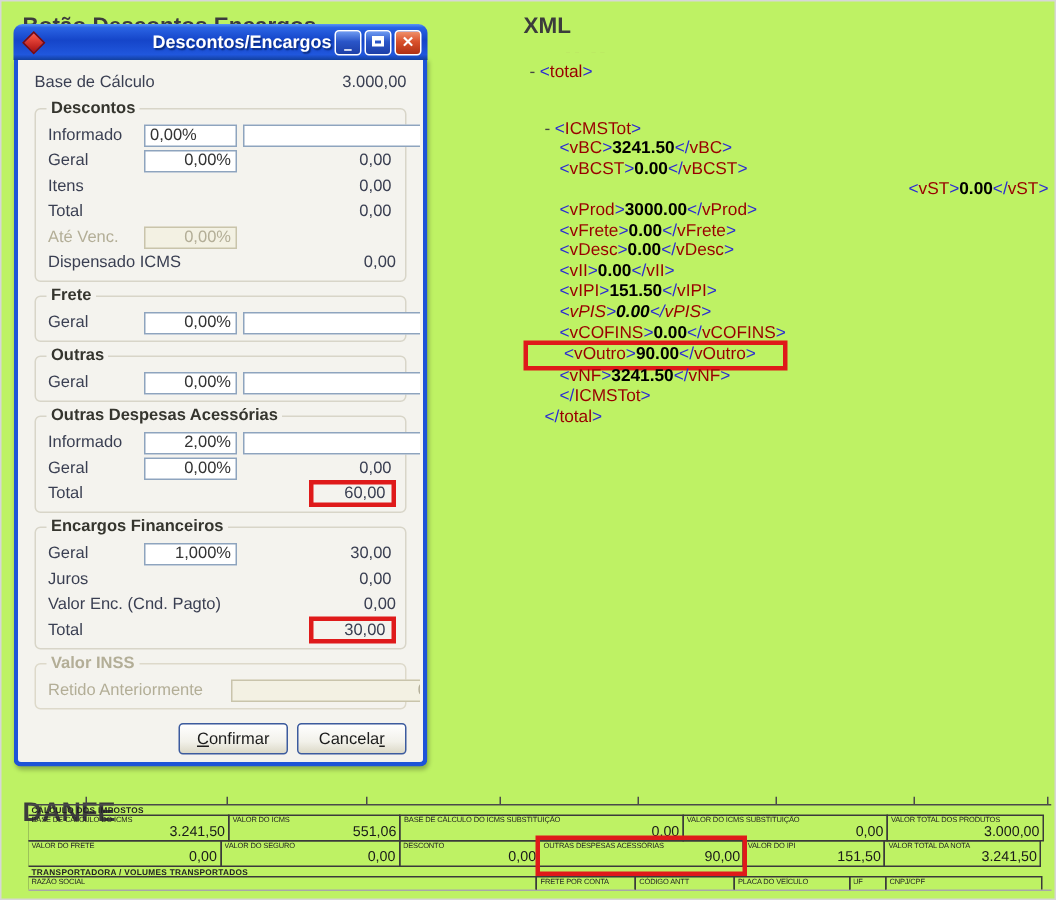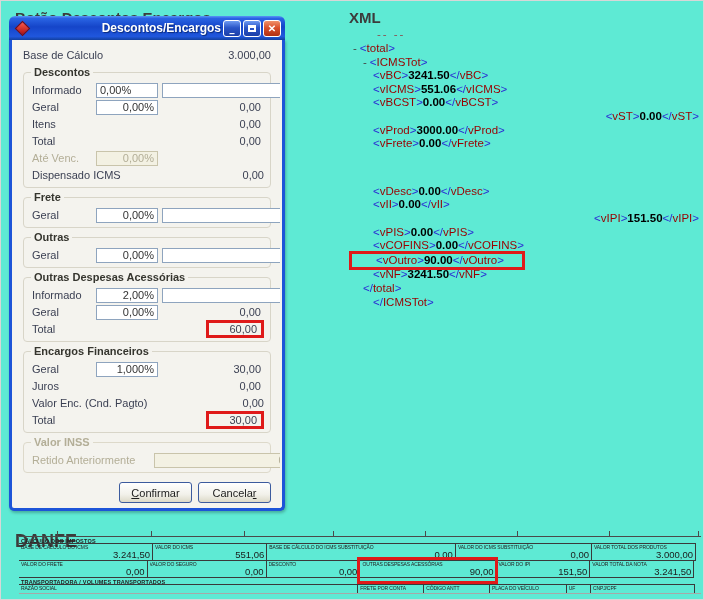--- a/index.html
+++ b/index.html
@@ -1,17 +1,17 @@
 <!DOCTYPE html>
 <html><head>
 <meta charset="utf-8">
 <style>
   html,body{margin:0;padding:0;background:#fff;}
   *{box-sizing:border-box;}
-  #page{position:relative;width:704px;height:600px;background:#5eead4;border:1px solid #d7d7d7;
+  #page{position:relative;width:704px;height:600px;background:#bef264;border:1px solid #d7d7d7;
         overflow:hidden;font-family:"Liberation Sans",sans-serif;color:#333;}
   .section-title{position:absolute;font-size:15px;font-weight:600;color:#3c3c3c;}
 
   
   .dlg{position:absolute;left:8px;top:38px;width:276px;height:472px;
        border:3px solid #1d54d8;border-top:none;border-radius:0 0 5px 5px;
        background:#f4f3ee;box-shadow:1px 2px 3px rgba(0,0,0,.25);}
   .titlebar{position:absolute;left:-3px;top:-23px;width:276px;height:24px;border-radius:6px 6px 0 0;
        background:linear-gradient(180deg,#5a96f6 0%,#2a64e4 10%,#1545c9 45%,#2057dd 85%,#12409f 100%);
        display:flex;align-items:center;padding:0 4px;}
@@ -202,36 +202,35 @@
         <button class="xpbtn"><span>Cancela</span><u>r</u><span></span></button>
       </div>
     </div>
   </div>
 
   <div id="xml-panel">
       <div class="xml-line xml-partial" style="padding-left: 14px;">
         <span>~ -- --</span>
       </div>
       <div class="xml-line" style="padding-left: 4px;"><span class="pfx">-</span><span class="br">&lt;</span><span class="tg">total</span><span class="br">&gt;</span></div>
-      <div class="xml-line" style="padding-left: 14px;"><span class="pfx">-</span><span class="br">&lt;</span><span class="tg">ICMSTot</span><span class="br">&gt;</span></div>
+      <div class="xml-line" style="padding-left: 14px; margin-top: 24px;"><span class="pfx">-</span><span class="br">&lt;</span><span class="tg">ICMSTot</span><span class="br">&gt;</span></div>
       <div class="xml-line" style="padding-left: 24px;"><span class="br">&lt;</span><span class="tg">vBC</span><span class="br">&gt;</span><span class="vl">3241.50</span><span class="br">&lt;/</span><span class="tg">vBC</span><span class="br">&gt;</span></div>
-      <div class="xml-line" style="padding-left: 24px;"><span class="br">&lt;</span><span class="tg">vICMS</span><span class="br">&gt;</span><span class="vl">551.06</span><span class="br">&lt;/</span><span class="tg">vICMS</span><span class="br">&gt;</span></div>
       <div class="xml-line" style="padding-left: 24px;"><span class="br">&lt;</span><span class="tg">vBCST</span><span class="br">&gt;</span><span class="vl">0.00</span><span class="br">&lt;/</span><span class="tg">vBCST</span><span class="br">&gt;</span></div>
       <div class="xml-line" style="padding-left: 24px; text-align: right;"><span class="br">&lt;</span><span class="tg">vST</span><span class="br">&gt;</span><span class="vl">0.00</span><span class="br">&lt;/</span><span class="tg">vST</span><span class="br">&gt;</span></div>
       <div class="xml-line" style="padding-left: 24px;"><span class="br">&lt;</span><span class="tg">vProd</span><span class="br">&gt;</span><span class="vl">3000.00</span><span class="br">&lt;/</span><span class="tg">vProd</span><span class="br">&gt;</span></div>
       <div class="xml-line" style="padding-left: 24px;"><span class="br">&lt;</span><span class="tg">vFrete</span><span class="br">&gt;</span><span class="vl">0.00</span><span class="br">&lt;/</span><span class="tg">vFrete</span><span class="br">&gt;</span></div>
-      <div class="xml-line" style="padding-left: 24px; margin-top: 34px;"><span class="br">&lt;</span><span class="tg">vDesc</span><span class="br">&gt;</span><span class="vl">0.00</span><span class="br">&lt;/</span><span class="tg">vDesc</span><span class="br">&gt;</span></div>
+      <div class="xml-line" style="padding-left: 24px;"><span class="br">&lt;</span><span class="tg">vDesc</span><span class="br">&gt;</span><span class="vl">0.00</span><span class="br">&lt;/</span><span class="tg">vDesc</span><span class="br">&gt;</span></div>
       <div class="xml-line" style="padding-left: 24px;"><span class="br">&lt;</span><span class="tg">vII</span><span class="br">&gt;</span><span class="vl">0.00</span><span class="br">&lt;/</span><span class="tg">vII</span><span class="br">&gt;</span></div>
-      <div class="xml-line" style="padding-left: 24px; text-align: right;"><span class="br">&lt;</span><span class="tg">vIPI</span><span class="br">&gt;</span><span class="vl">151.50</span><span class="br">&lt;/</span><span class="tg">vIPI</span><span class="br">&gt;</span></div>
-      <div class="xml-line" style="padding-left: 24px;"><span class="br">&lt;</span><span class="tg">vPIS</span><span class="br">&gt;</span><span class="vl">0.00</span><span class="br">&lt;/</span><span class="tg">vPIS</span><span class="br">&gt;</span></div>
+      <div class="xml-line" style="padding-left: 24px;"><span class="br">&lt;</span><span class="tg">vIPI</span><span class="br">&gt;</span><span class="vl">151.50</span><span class="br">&lt;/</span><span class="tg">vIPI</span><span class="br">&gt;</span></div>
+      <div class="xml-line" style="padding-left: 24px; font-style: italic;"><span class="br">&lt;</span><span class="tg">vPIS</span><span class="br">&gt;</span><span class="vl">0.00</span><span class="br">&lt;/</span><span class="tg">vPIS</span><span class="br">&gt;</span></div>
       <div class="xml-line" style="padding-left: 24px;"><span class="br">&lt;</span><span class="tg">vCOFINS</span><span class="br">&gt;</span><span class="vl">0.00</span><span class="br">&lt;/</span><span class="tg">vCOFINS</span><span class="br">&gt;</span></div>
       <div class="xml-line hl" style="padding-left: 24px;"><span class="br">&lt;</span><span class="tg">vOutro</span><span class="br">&gt;</span><span class="vl">90.00</span><span class="br">&lt;/</span><span class="tg">vOutro</span><span class="br">&gt;</span></div>
       <div class="xml-line" style="padding-left: 24px;"><span class="br">&lt;</span><span class="tg">vNF</span><span class="br">&gt;</span><span class="vl">3241.50</span><span class="br">&lt;/</span><span class="tg">vNF</span><span class="br">&gt;</span></div>
+      <div class="xml-line" style="padding-left: 24px;"><span class="br">&lt;/</span><span class="tg">ICMSTot</span><span class="br">&gt;</span></div>
       <div class="xml-line" style="padding-left: 14px;"><span class="br">&lt;/</span><span class="tg">total</span><span class="br">&gt;</span></div>
-      <div class="xml-line" style="padding-left: 24px;"><span class="br">&lt;/</span><span class="tg">ICMSTot</span><span class="br">&gt;</span></div>
     </div>
 
   <div class="section-title" id="danfe-title">DANFE</div>
   <div id="danfe-wrap">
     <div class="ruler">
         <span class="tick" style="left: 5.5%;"></span>
         <span class="tick" style="left: 19.4%;"></span>
         <span class="tick" style="left: 33%;"></span>
         <span class="tick" style="left: 46%;"></span>
         <span class="tick" style="left: 59.5%;"></span>

